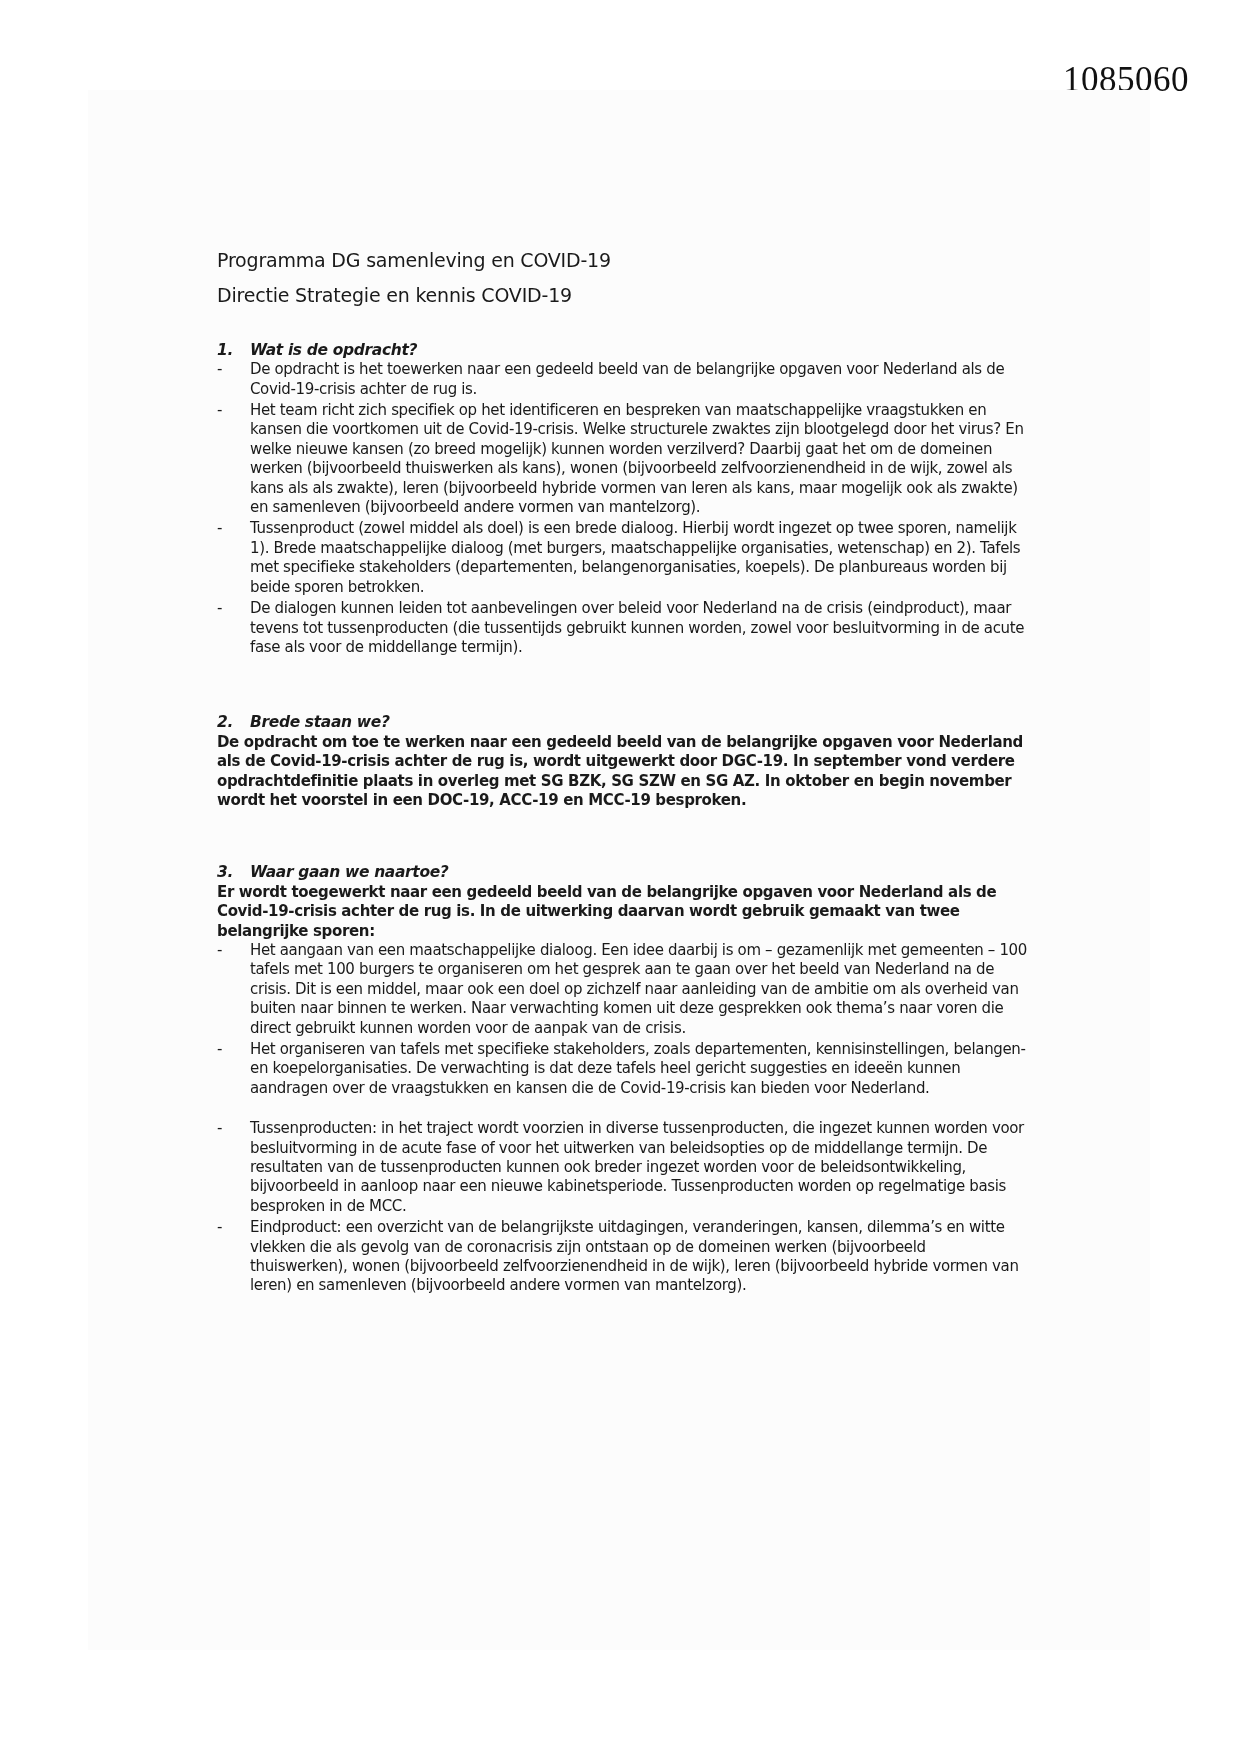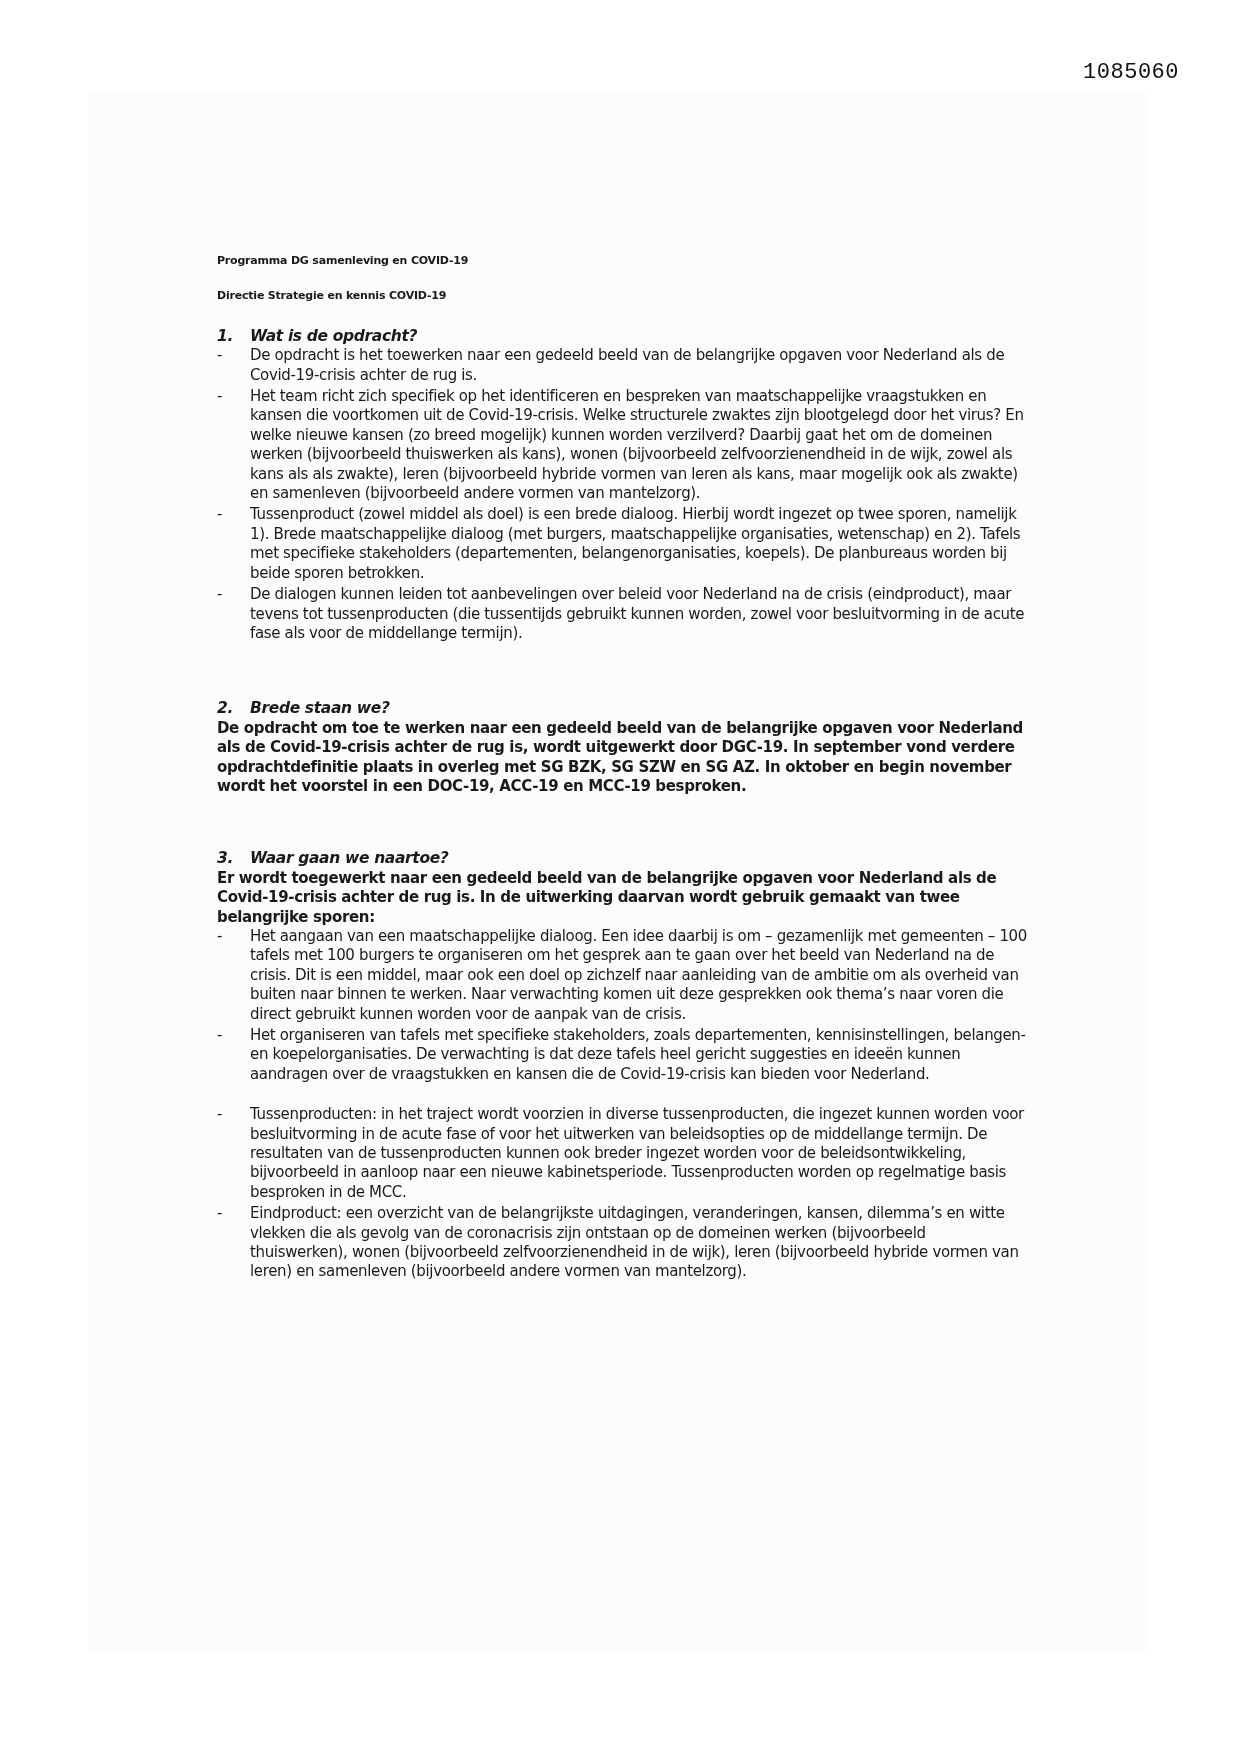--- a/index.html
+++ b/index.html
@@ -11,23 +11,23 @@
       width: 1241px;
       height: 1754px;
       position: relative;
       overflow: hidden;
       font-family: "DejaVu Sans", sans-serif;
       color: #1a1a1a;
     }
     .doc-number {
       position: absolute;
       top: 60px;
-      right: 62px;
-      font-family: Liberation Mono, monospace;
-      font-size: 22px;
+      right: 52px;
+      font-family: Liberation Serif, serif;
+      font-size: 35px;
       color: #111;
       letter-spacing: 0.5px;
     }
     .page-sheet {
       position: absolute;
       left: 88px;
       top: 90px;
       width: 1062px;
       height: 1560px;
       background: #fcfcfc;
@@ -35,27 +35,27 @@
     .content {
       position: absolute;
       left: 217px;
       top: 251px;
       width: 810px;
       font-size: 15px;
       line-height: 19.4px;
       letter-spacing: -0.35px;
     }
     .hdr {
-      font-weight: bold;
-      font-size: 11px;
+      font-weight: normal;
+      font-size: 19px;
       letter-spacing: -0.2px;
       margin: 0;
     }
     .hdr-1 { margin-bottom: 16px; }
-    .hdr-2 { margin-bottom: 21px; }
+    .hdr-2 { margin-bottom: 35px; }
     .hdr-3 { margin-bottom: 37px; }
     .section { margin: 0; }
     .section-title {
       font-weight: bold;
       font-style: italic;
       font-size: 15.5px;
       margin: 0;
       display: flex;
     }
     .section-num {

